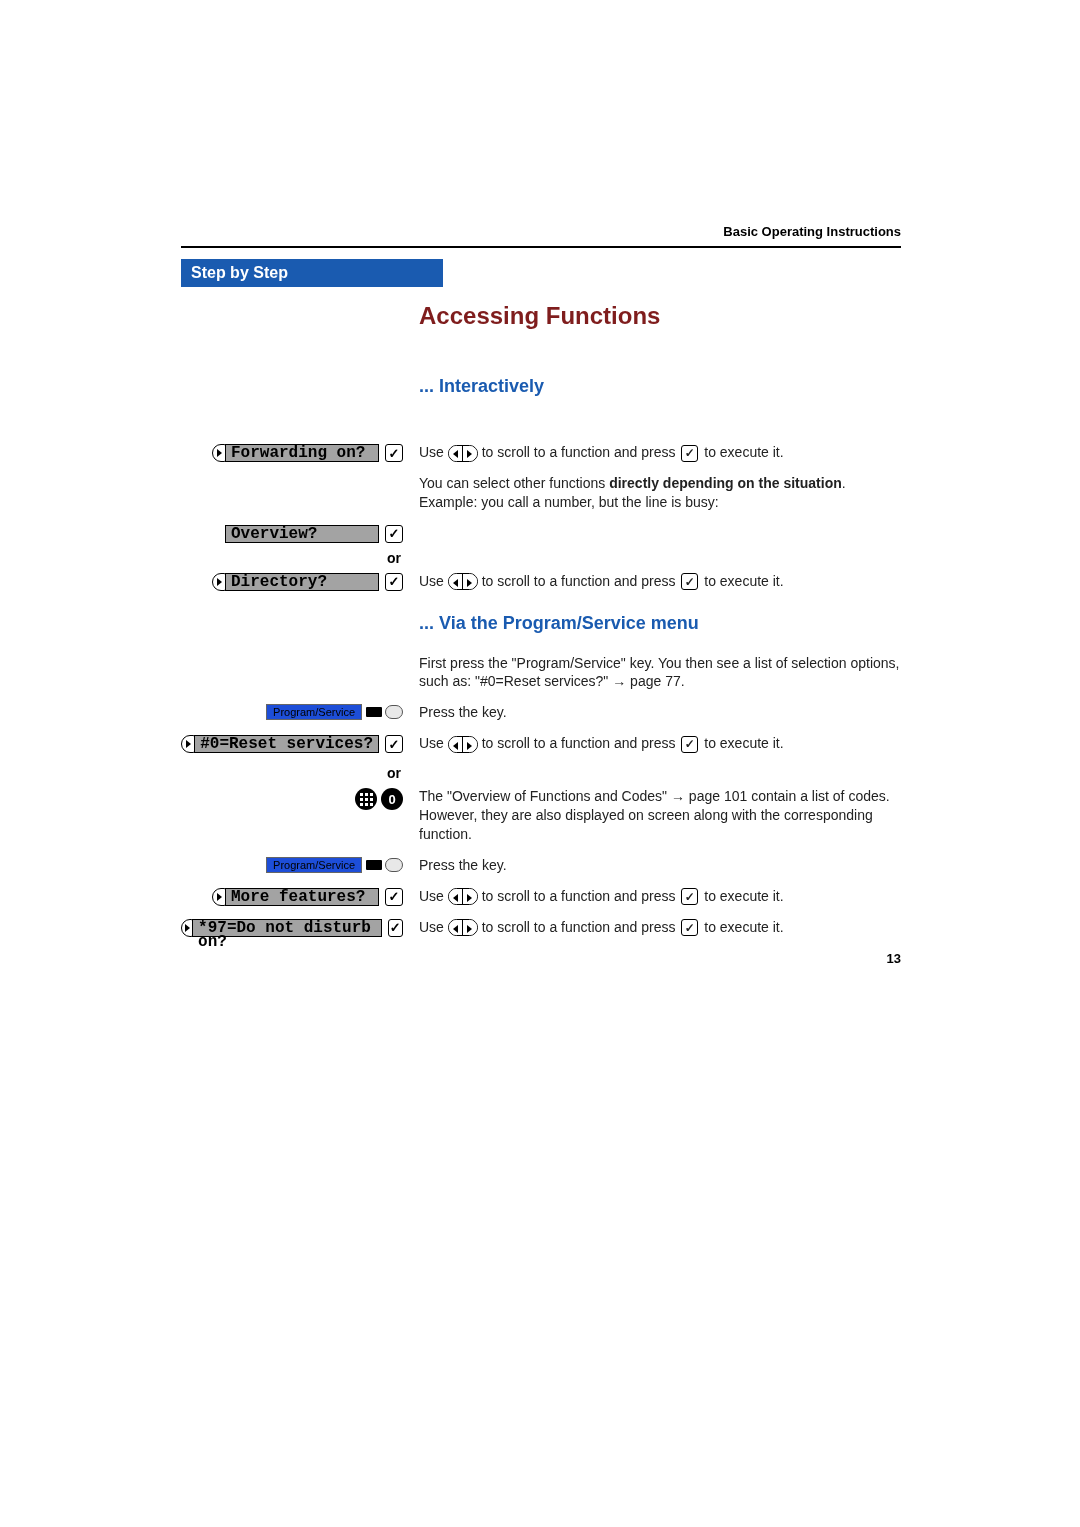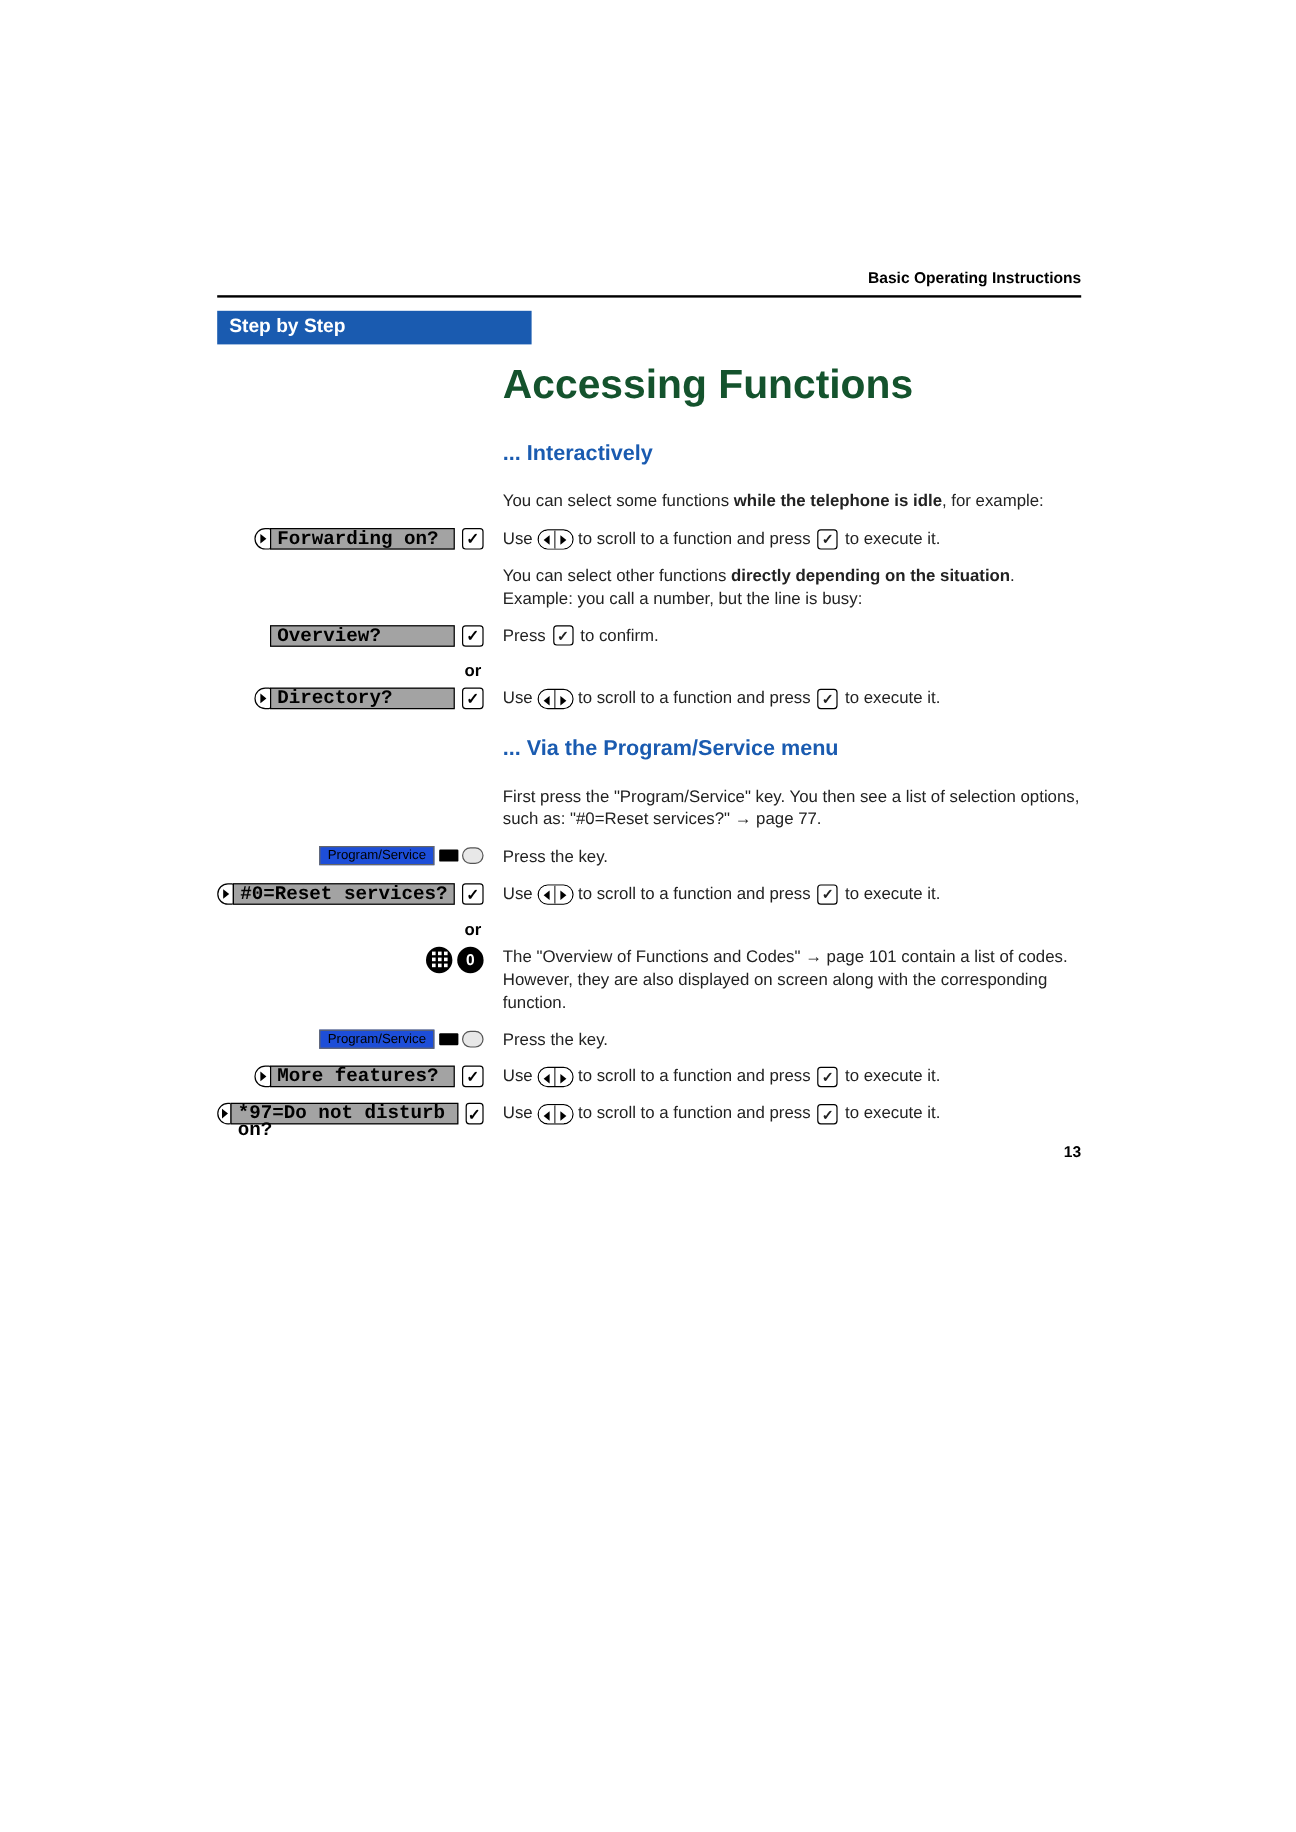--- a/index.html
+++ b/index.html
@@ -44,25 +44,25 @@
     font-size: 16px;
     padding: 5px 10px;
   }
   .content {
     position: absolute;
     left: 0;
     top: 78px;
     width: 720px;
   }
   h1.acc {
-    color: #14532d;
-    font-size: 34px;
+    color: #7f1d1d;
+    font-size: 24px;
     font-weight: bold;
     margin-left: 238px;
-    margin-bottom: 26px;
+    margin-bottom: 46px;
   }
   h2.sub {
     color: #1a5bb0;
     font-size: 18px;
     font-weight: bold;
     margin-left: 238px;
     margin-bottom: 20px;
   }
   .row {
     display: flex;
@@ -234,23 +234,20 @@
   <div class="hr-line"></div>
   <div class="sidebar-head">Step by Step</div>
 
   <div class="content">
 
     <h1 class="acc">Accessing Functions</h1>
     <h2 class="sub">... Interactively</h2>
 
     <div class="row">
       <div class="leftcol"></div>
-      <div class="rightcol">
-        <p><span>You can select some functions </span><b>while the telephone is idle</b><span>, for example:</span></p>
-      </div>
     </div>
 
     <div class="row">
       <div class="leftcol">
         <div class="display-item">
           <span class="arrow-out"></span>
           <span class="display-box">Forwarding on?</span>
           <span class="check-box"></span>
         </div>
       </div>
@@ -275,23 +272,20 @@
       </div>
     </div>
 
     <div class="row">
       <div class="leftcol">
         <div class="display-item no-arrow">
           <span class="arrow-out"></span>
           <span class="display-box">Overview?</span>
           <span class="check-box"></span>
         </div>
-      </div>
-      <div class="rightcol">
-        <p><span>Press </span><span class="inline-check"></span><span> to confirm.</span></p>
       </div>
     </div>
 
     <div class="or-row">or</div>
 
     <div class="row">
       <div class="leftcol">
         <div class="display-item">
           <span class="arrow-out"></span>
           <span class="display-box">Directory?</span>

